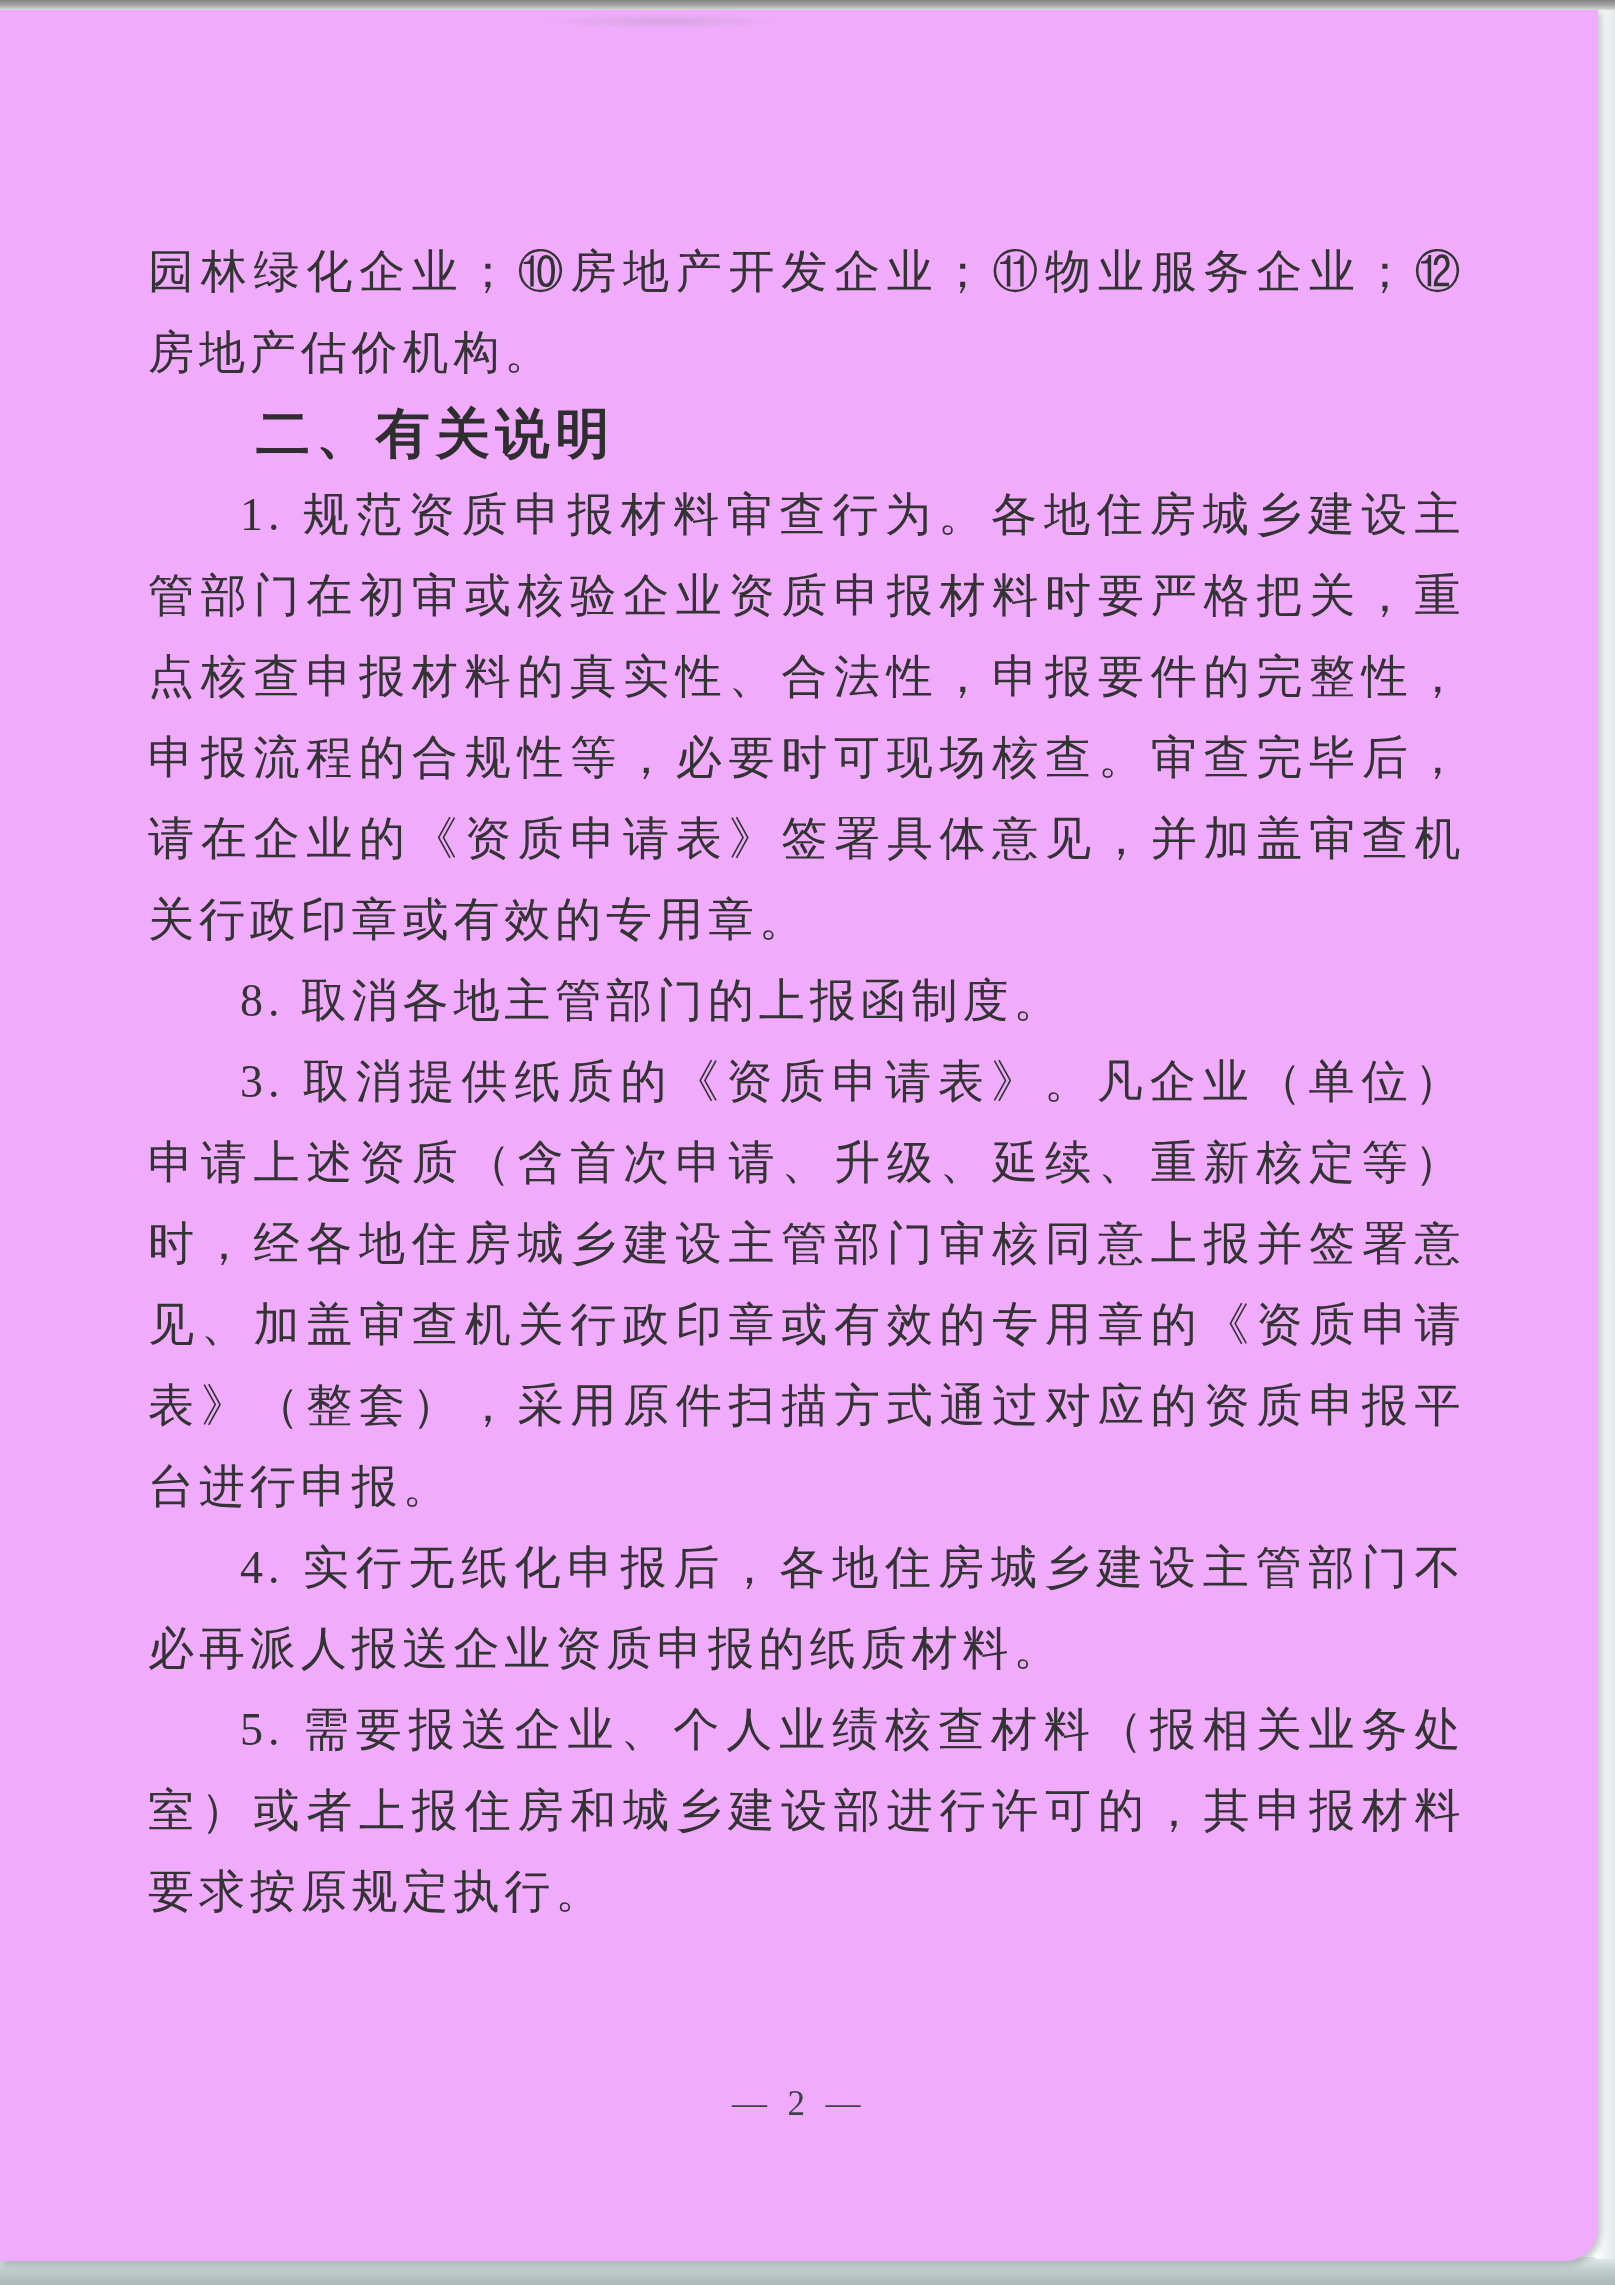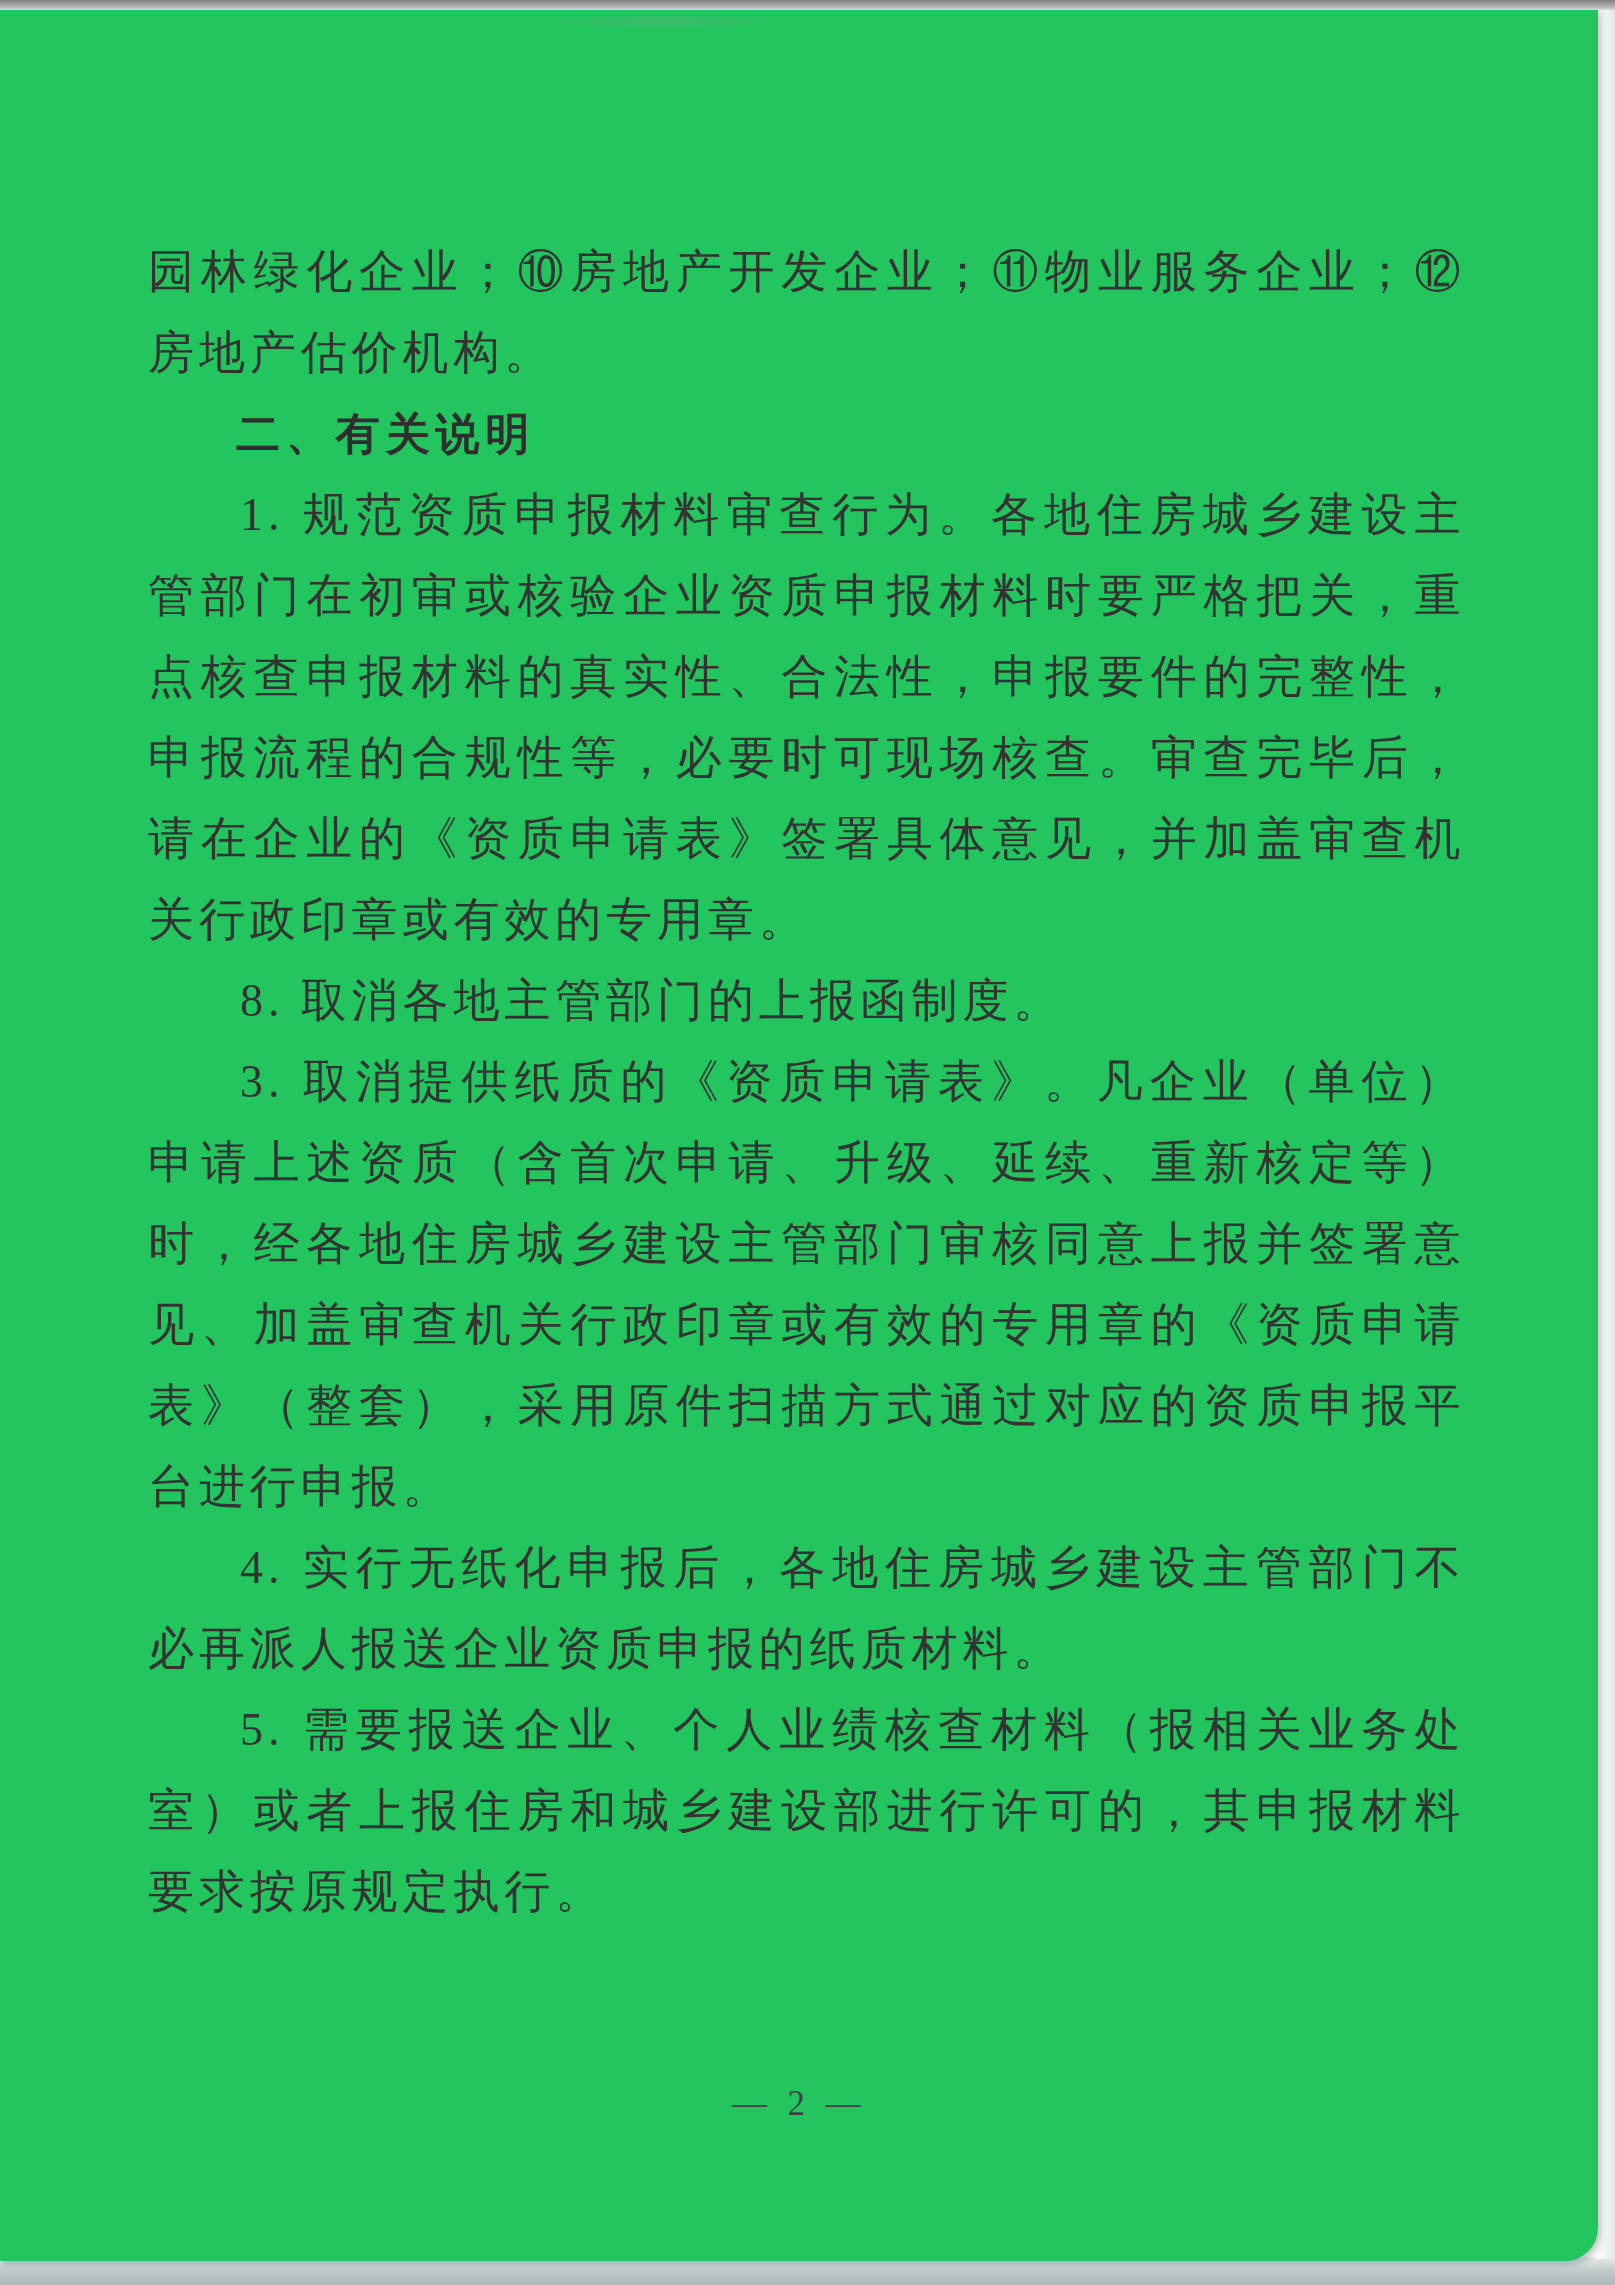--- a/index.html
+++ b/index.html
@@ -42,21 +42,21 @@
     top: 13.7px; left: 541px;
     width: 244px; height: 15.6px;
     background: radial-gradient(ellipse at center, rgba(150,150,150,0.28) 0%, rgba(150,150,150,0) 70%);
     z-index: 5;
   }
 
   
   .paper {
     position: absolute;
     top: 8.8px; left: 0; right: 16.6px; bottom: 25px;
-    background: #22c55e;
+    background: #f0abfc;
     border-bottom-right-radius: 33px;
     box-shadow: 2.9px 3.9px 6.8px rgba(95, 115, 115, 0.40);
     z-index: 2;
   }
 
   .content {
     position: absolute;
     top: 0; left: 0; right: 0;
     padding: 222px 133px 0 148px;
     color: #333333;
@@ -70,21 +70,21 @@
   .para {
     margin: 0;
     text-indent: 2em;
   }
   .para.no-indent {
     text-indent: 0;
   }
 
   .heading {
     margin: 0;
-    font-size: 44px;
+    font-size: 54px;
     line-height: 81px;
     text-indent: 2em;
     font-weight: 700;
     font-family: "Liberation Sans", "DejaVu Sans", sans-serif;
     letter-spacing: 5.9px;
     color: #2e2e2e;
   }
 
   .page-footer {
     position: absolute;

